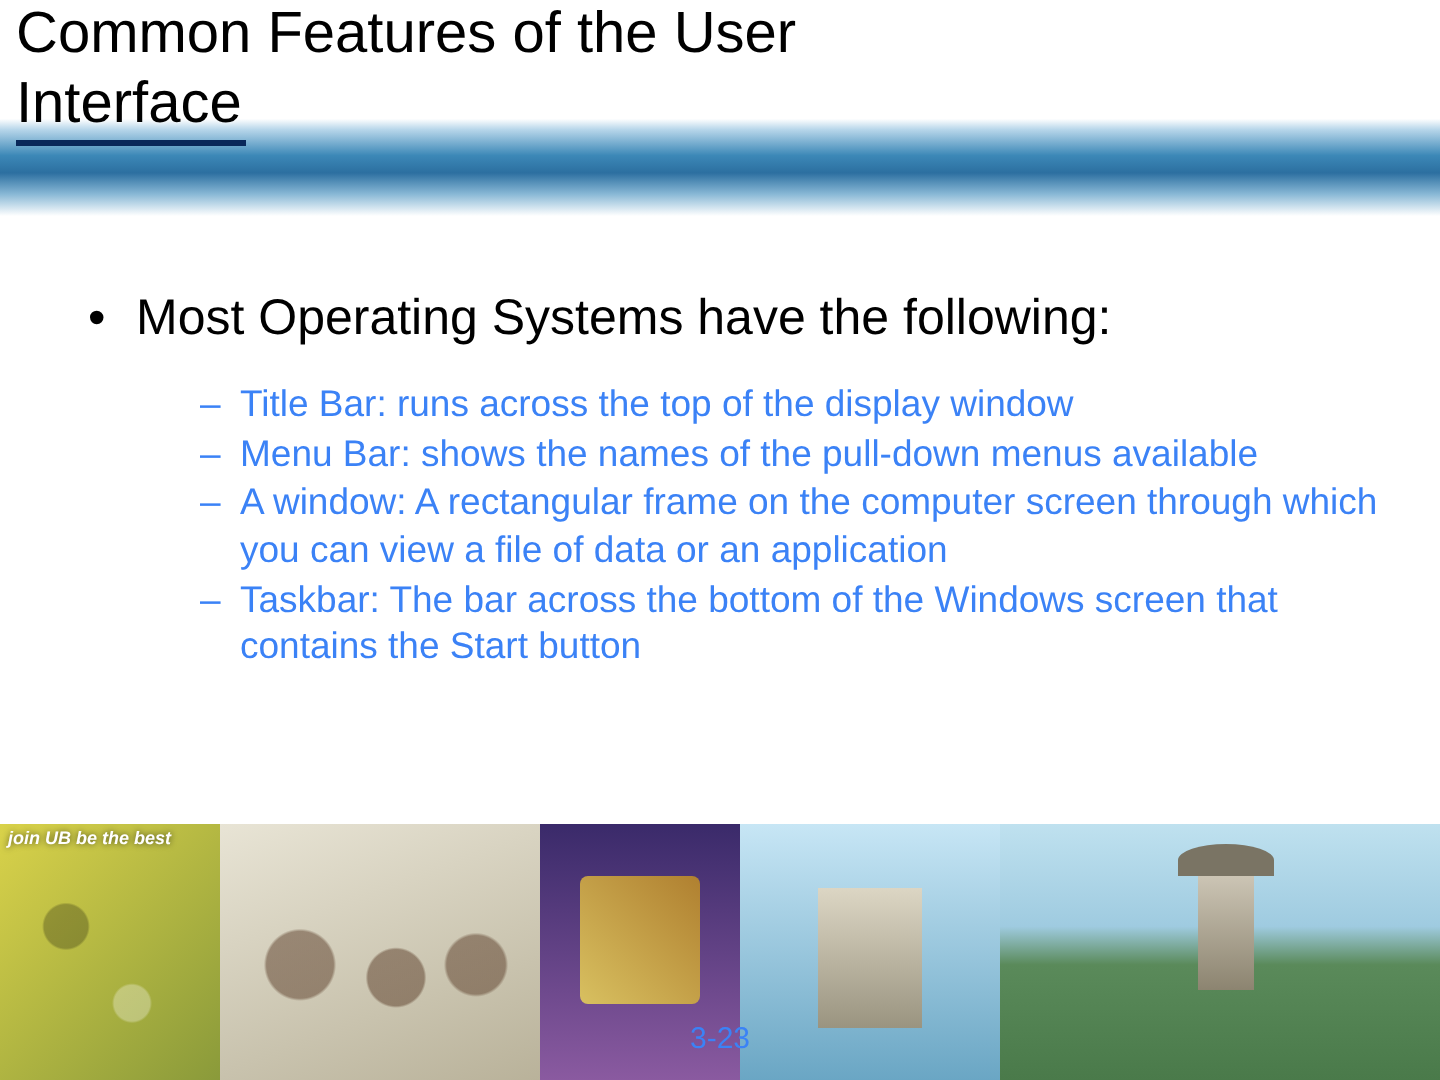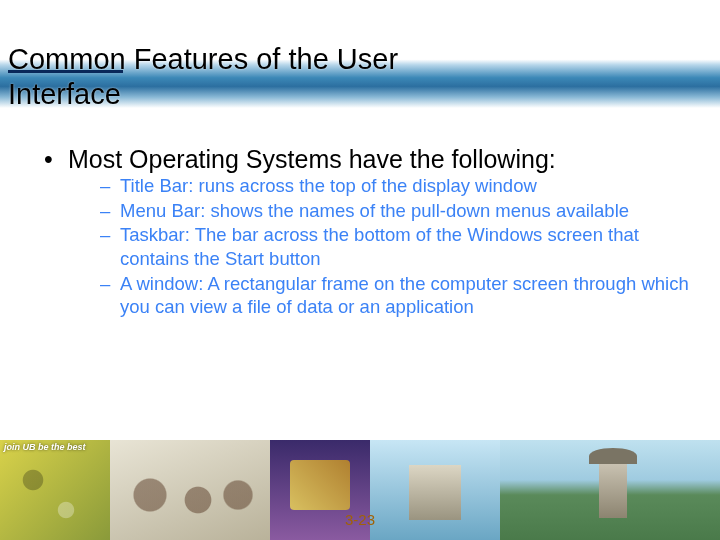--- a/index.html
+++ b/index.html
@@ -28,41 +28,41 @@
   .title {
     position: absolute;
     top: 0px;
     left: 8px;
     font-size: 29px;
     line-height: 1.2;
     color: #000;
     z-index: 2;
     text-shadow: 0 0 2px rgba(255,255,255,0.6);
     max-width: 500px;
-    margin-top: 42px;
   }
   .title-underline {
     position: absolute;
     top: 70px;
     left: 8px;
     width: 115px;
     height: 3px;
     background: #09285a;
     z-index: 2;
   }
   .content {
     position: absolute;
     top: 145px;
     left: 40px;
     right: 30px;
     z-index: 2;
   }
   .main-bullet {
     font-size: 25px;
     color: #000;
+    margin-bottom: 16px;
     padding-left: 28px;
     position: relative;
   }
   .main-bullet::before {
     content: "•";
     position: absolute;
     left: 4px;
     top: 0;
     font-size: 25px;
   }
@@ -80,21 +80,21 @@
   }
   .sub-item::before {
     content: "–";
     position: absolute;
     left: 0;
     top: 0;
   }
   .footer-band {
     position: absolute;
     left: 0; right: 0; bottom: 0;
-    height: 100px;
+    height: 128px;
     z-index: 1;
     display: flex;
   }
   .foot-block {
     height: 100%;
     position: relative;
     overflow: hidden;
   }
   .fb1 { width: 110px; background: linear-gradient(135deg,#d9d24a,#8a9a3a); }
   .fb1::after{content:"";position:absolute;inset:0;background:
@@ -120,39 +120,39 @@
     position:absolute;left:4px;top:2px;font-size:9px;color:#fff;
     font-weight:bold;font-style:italic;
     text-shadow:0 0 3px rgba(0,0,0,0.6);z-index:3;
   }
   .page-num {
     position: absolute;
     bottom: 12px;
     left: 0; right: 0;
     text-align: center;
     font-size: 15px;
-    color: #a16207;
+    color: #3b82f6;
     z-index: 4;
   }
 </style>
 </head>
 <body>
 
 <div class="header-band"></div>
 
 <div class="title">Common Features of the User Interface</div>
 <div class="title-underline"></div>
 
 <div class="content">
   <div class="main-bullet">Most Operating Systems have the following:</div>
   <ul class="sub-list">
     <li class="sub-item">Title Bar: runs across the top of the display window</li>
     <li class="sub-item">Menu Bar: shows the names of the pull-down menus available</li>
+    <li class="sub-item">A window: A rectangular frame on the computer screen through which you can view a file of data or an application</li>
     <li class="sub-item">Taskbar: The bar across the bottom of the Windows screen that contains the Start button</li>
-    <li class="sub-item">A window: A rectangular frame on the computer screen through which you can view a file of data or an application</li>
   </ul>
 </div>
 
 <div class="footer-band">
   <div class="foot-block fb1">
     <span class="join-tag">join UB be the best</span>
   </div>
   <div class="foot-block fb2"></div>
   <div class="foot-block fb3"></div>
   <div class="foot-block fb4"></div>

